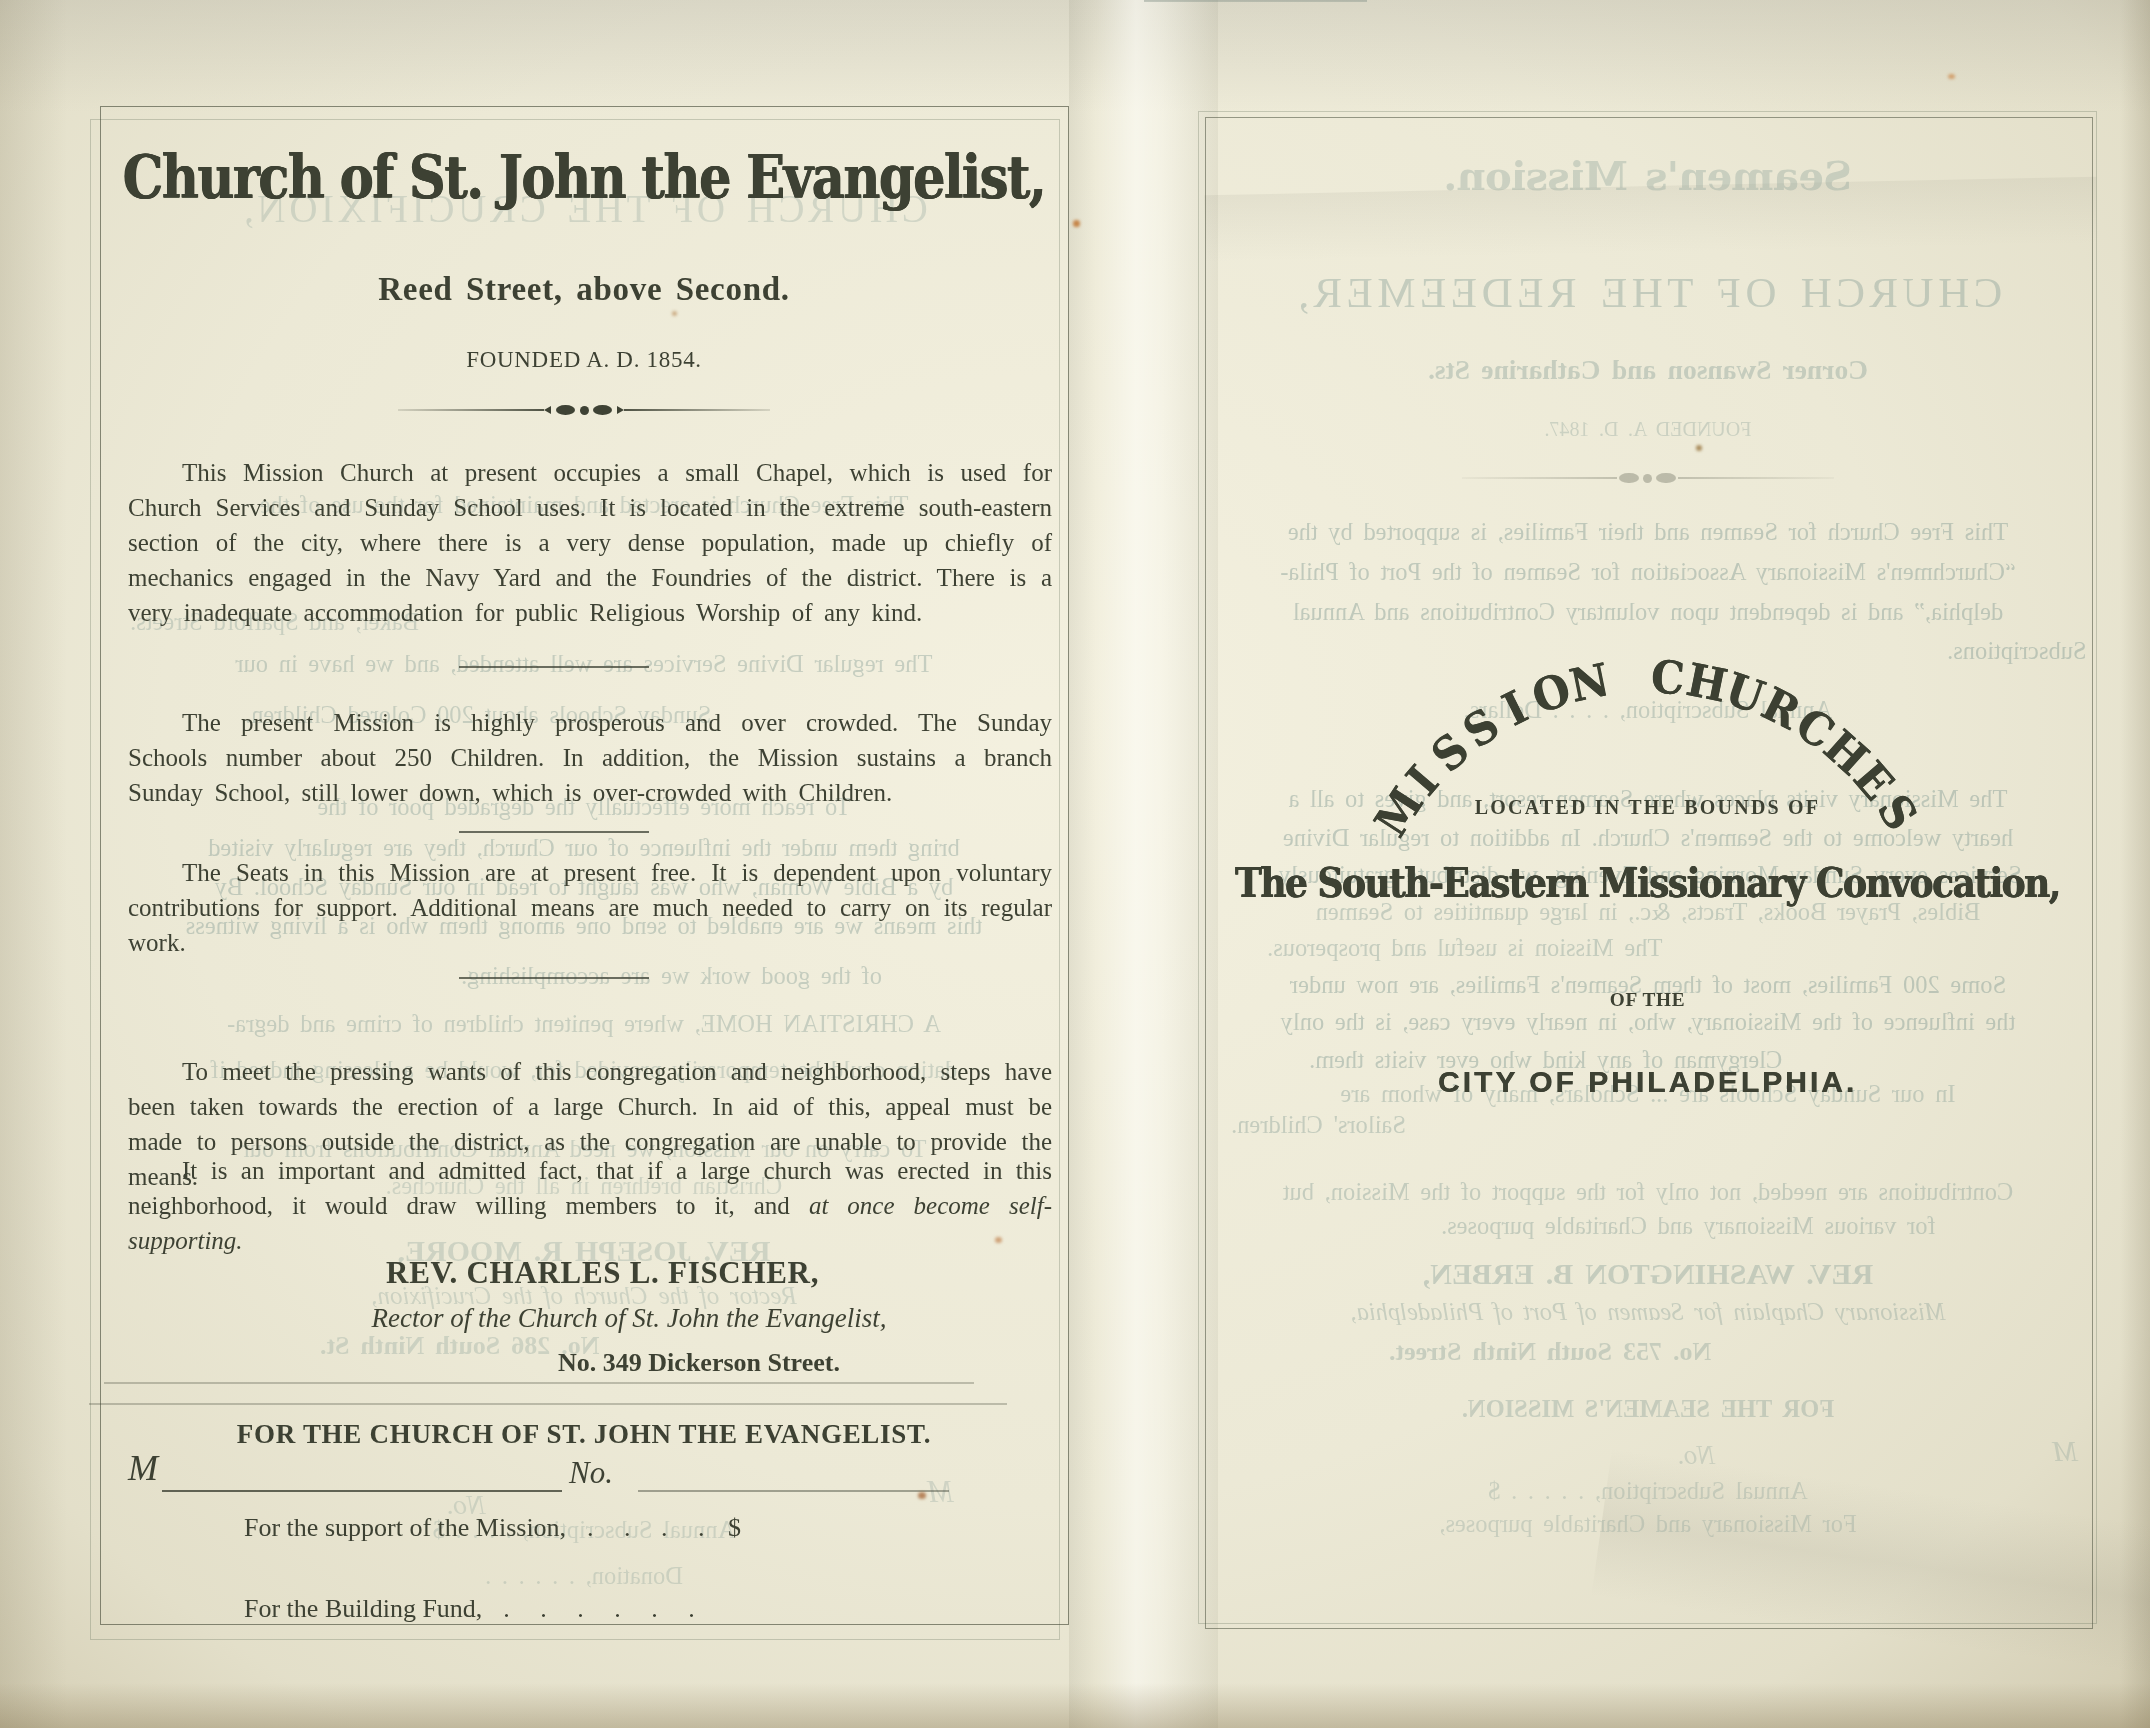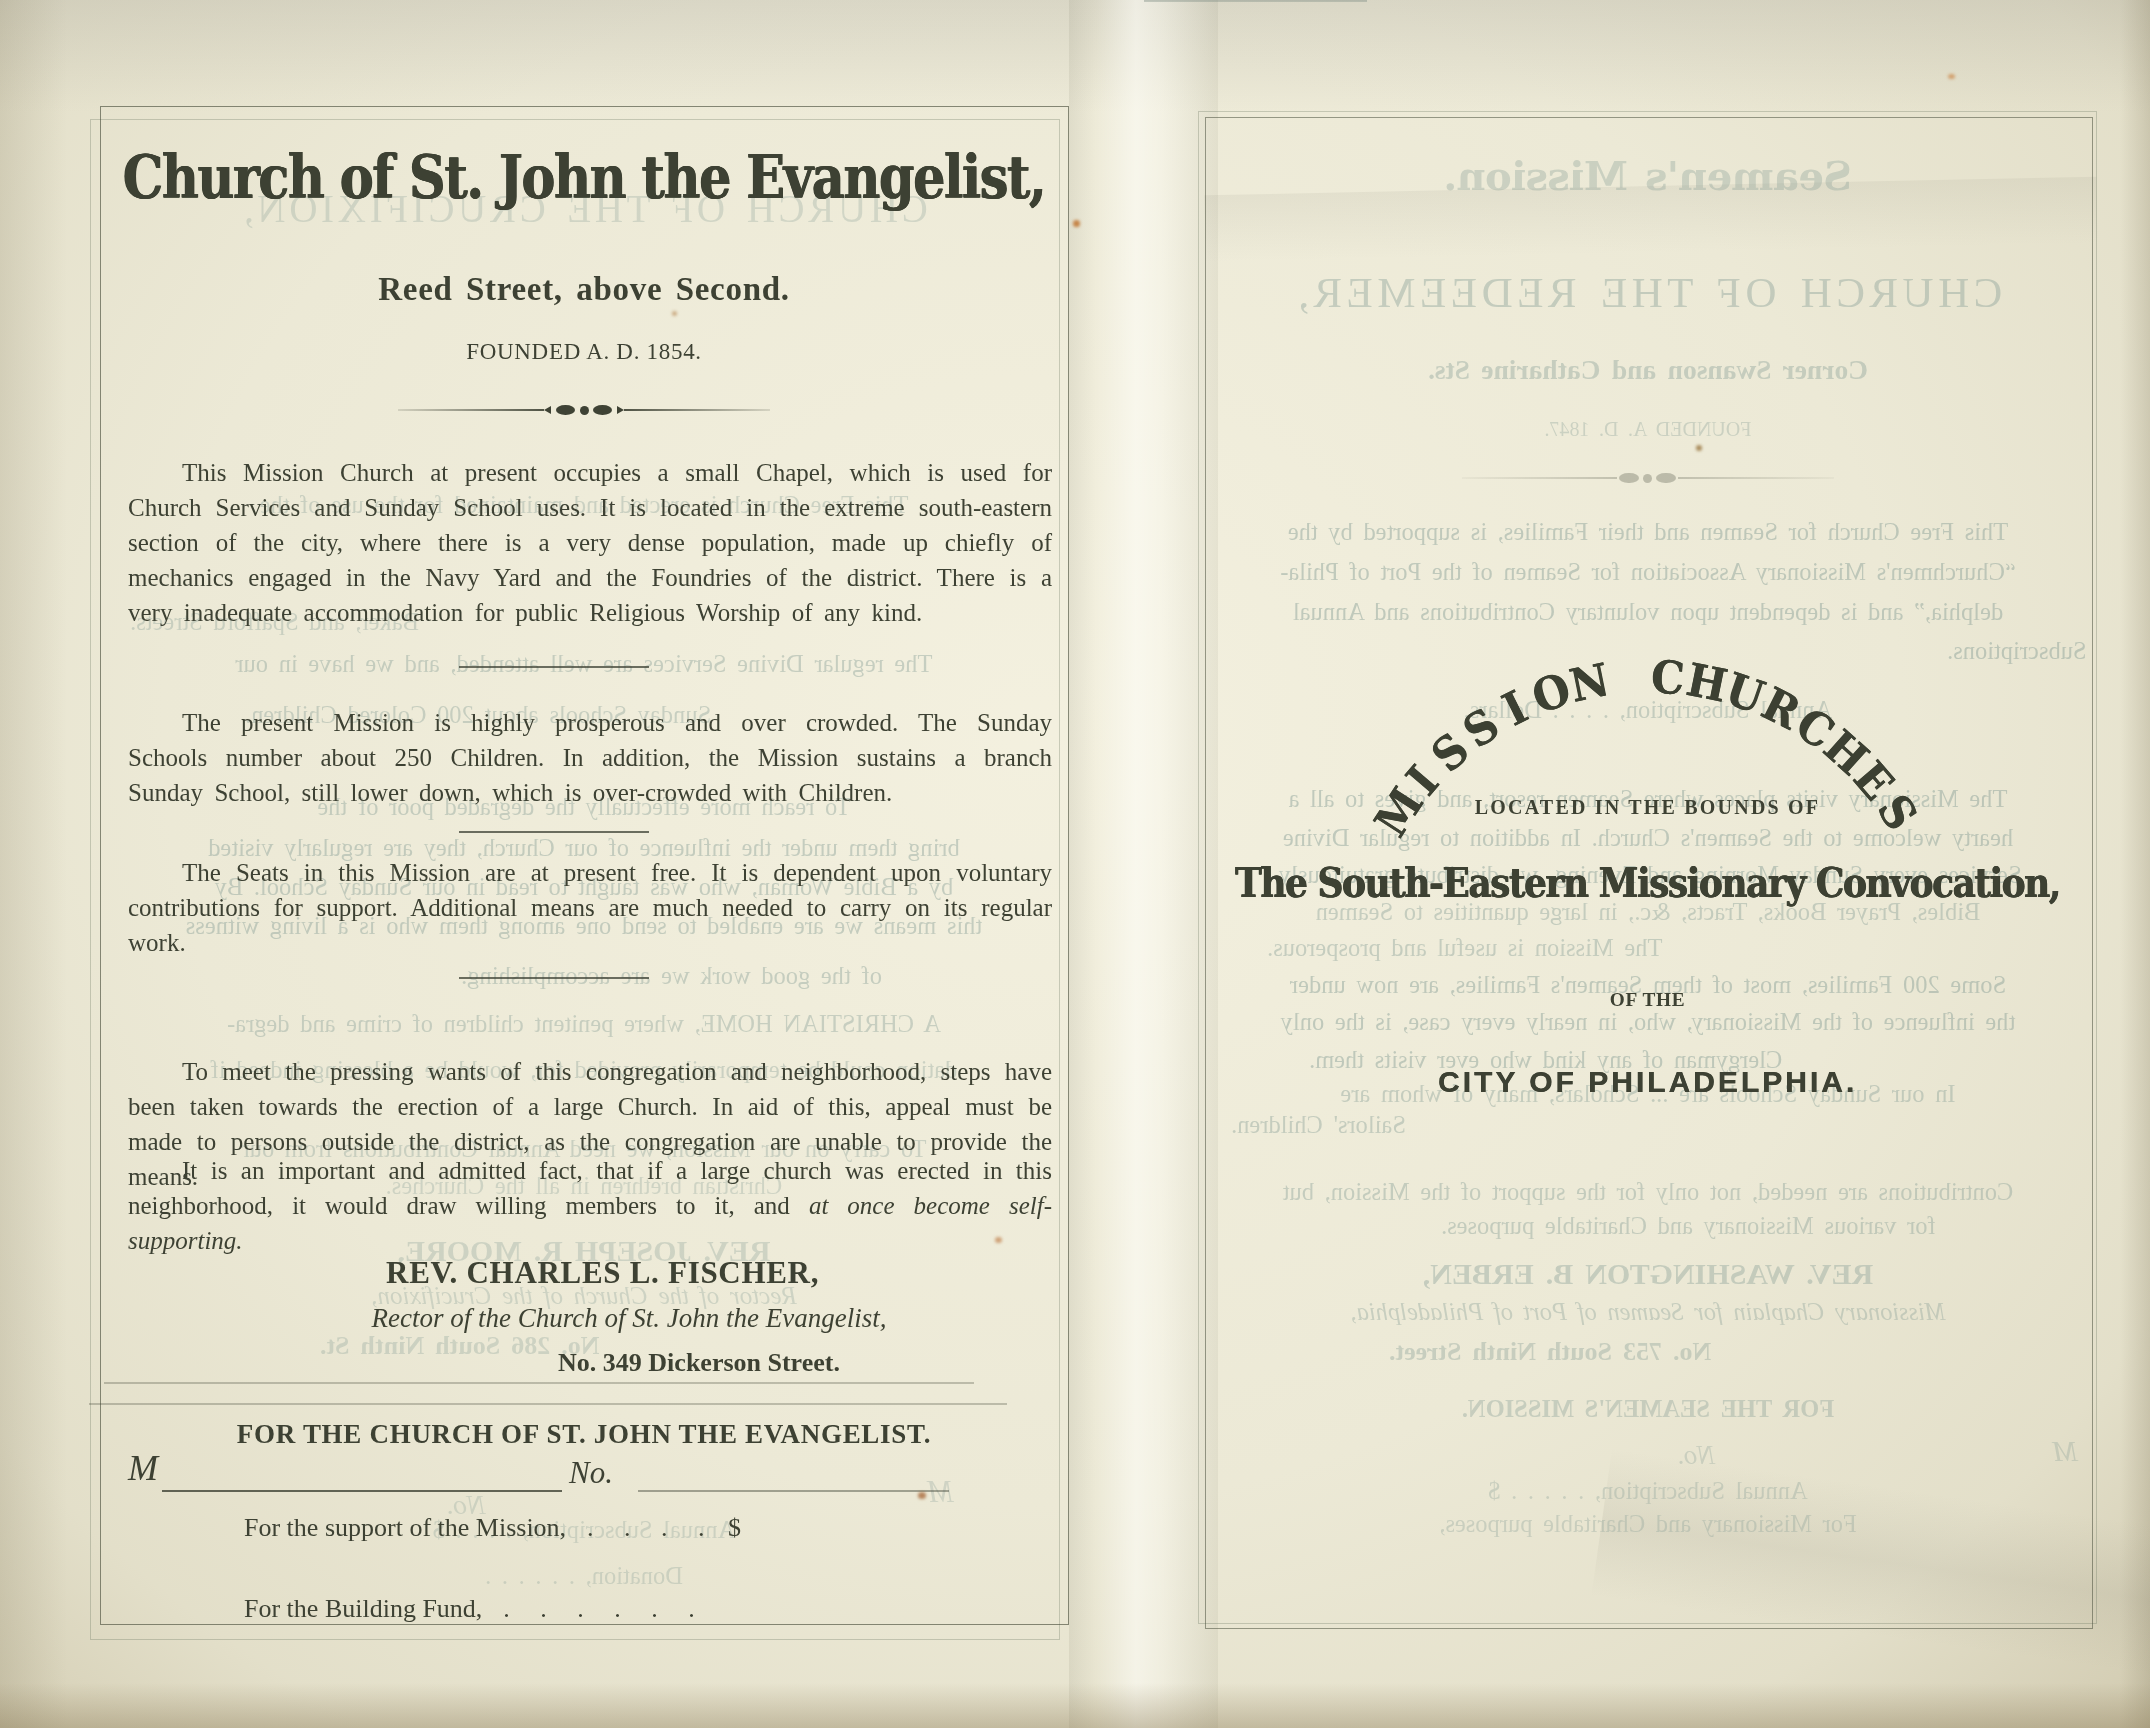--- a/index.html
+++ b/index.html
@@ -32,21 +32,21 @@
   .fr-faint{left:54px;top:111px;width:897px;height:1511px;}
 
   .ink{color:#3d4133;}
   .abs{position:absolute;}
   .ctr{left:50%;transform:translateX(-50%);white-space:nowrap;}
 
   .blackletter{font-family:"DejaVu Serif",serif;font-weight:bold;letter-spacing:-1.5px;
     text-shadow:0.4px 0 currentColor,-0.4px 0 currentColor;}
   .title{top:147px;font-size:51px;transform:translateX(-50%) scaleY(1.18);}
   .addr{top:271px;font-size:33px;font-weight:bold;word-spacing:4.5px;letter-spacing:0.7px;}
-  .founded{top:339px;font-size:23px;letter-spacing:0.7px;}
+  .founded{top:347px;font-size:23px;letter-spacing:0.7px;}
 
   .ornament{top:405px;width:372px;display:flex;align-items:center;color:#3e4234;}
   .ornament .ln{flex:1;height:1.5px;background:linear-gradient(90deg,rgba(62,66,52,.15),rgba(62,66,52,.9));}
   .ornament .ln.r{background:linear-gradient(90deg,rgba(62,66,52,.9),rgba(62,66,52,.15));}
   .ornament .dm{width:19.3px;height:10.4px;background:#3e4234;border-radius:50%;margin:0 2.2px;}
   .ornament .dm.sm{width:9px;height:9px;border-radius:50%;}
   .ornament .tri{width:0;height:0;border-top:4.5px solid transparent;border-bottom:4.5px solid transparent;}
   .ornament .tri.l{border-right:7.4px solid #3e4234;margin-right:3px;}
   .ornament .tri.r2{border-left:7.4px solid #3e4234;margin-left:3px;}
   .orn-faint{opacity:.28;top:473px;}

